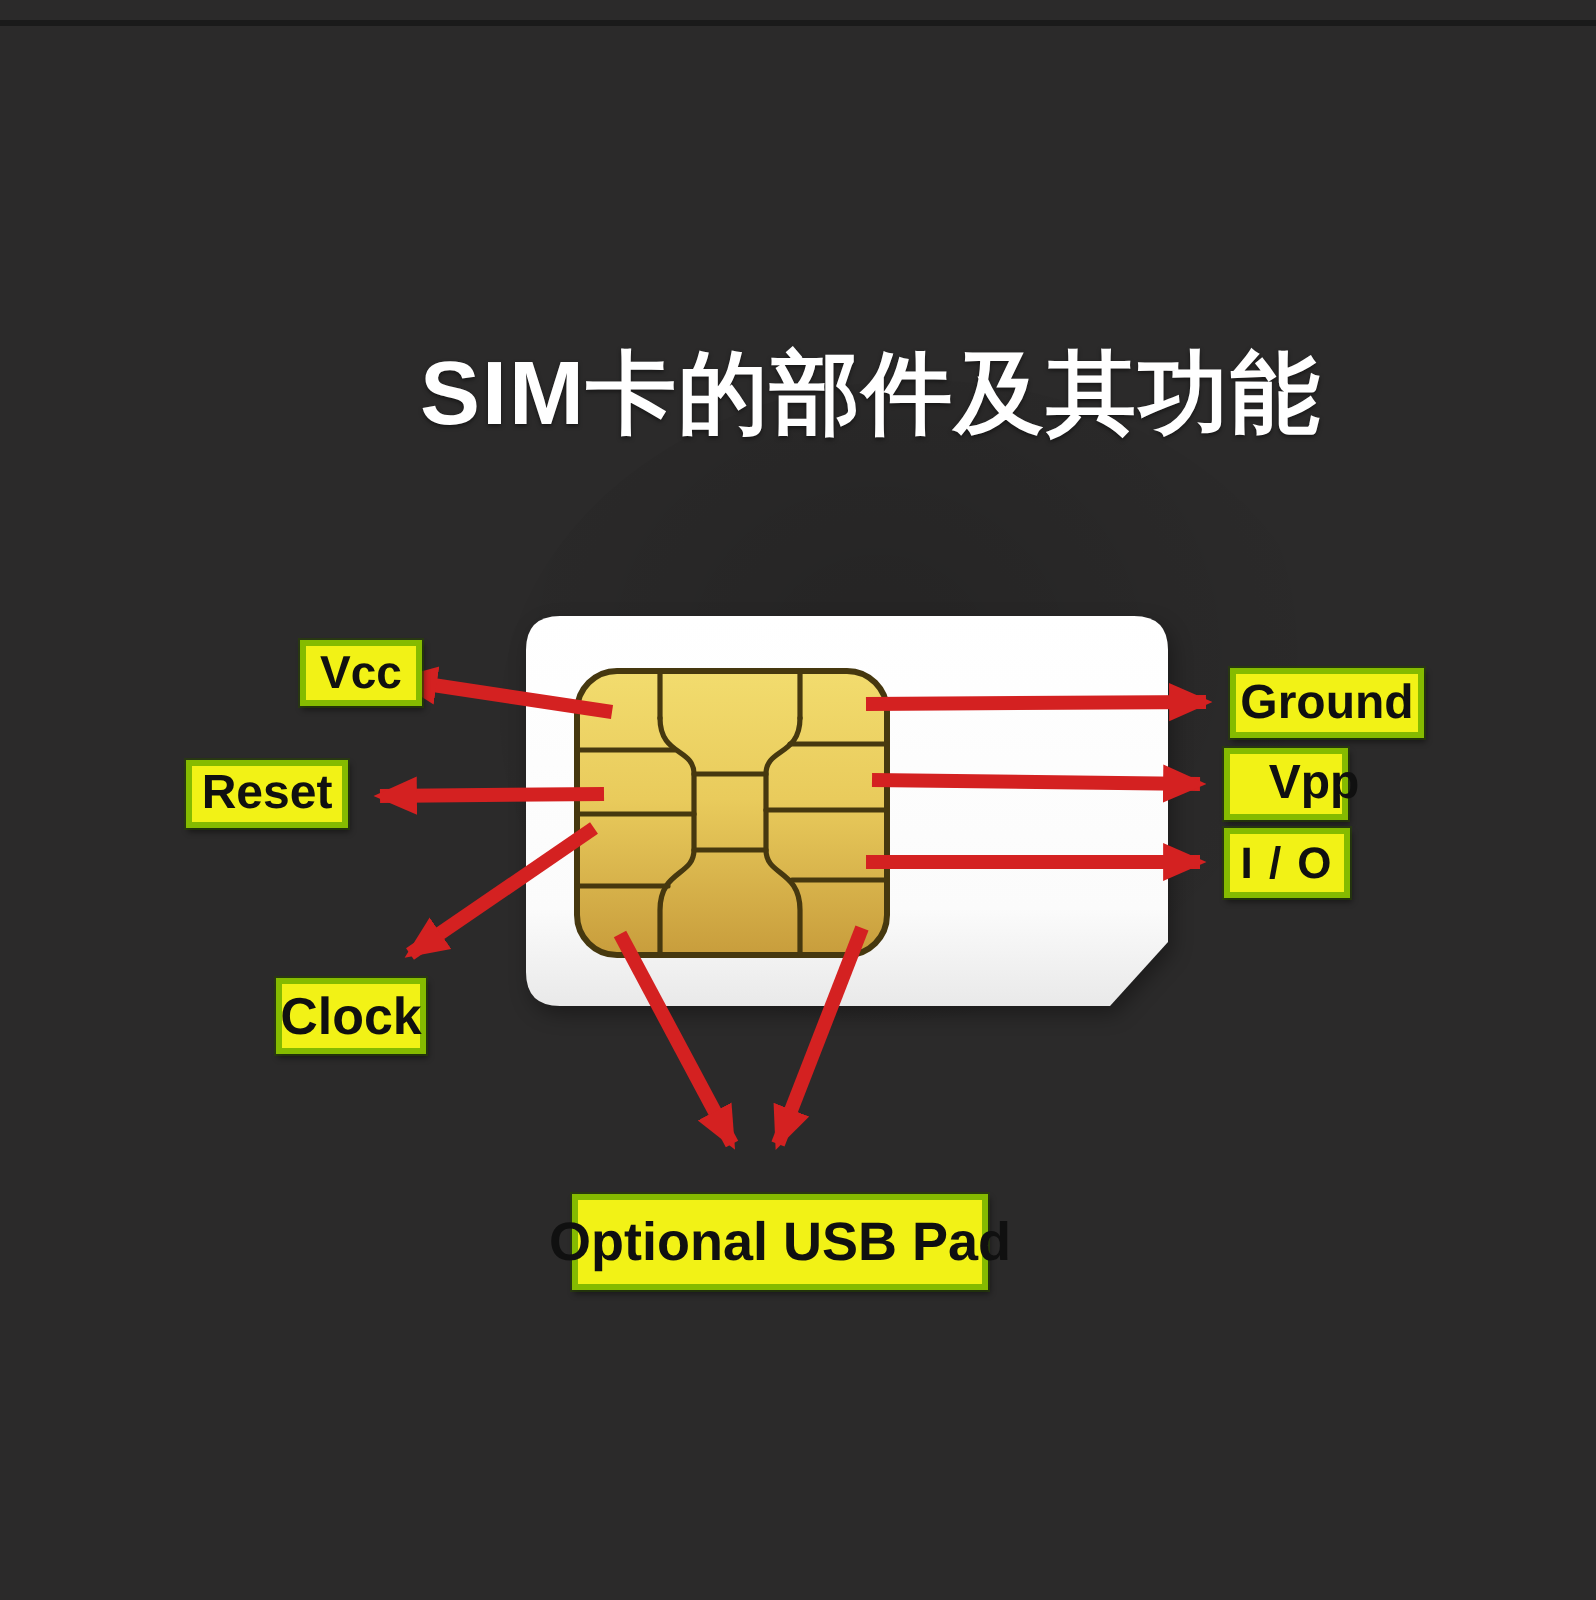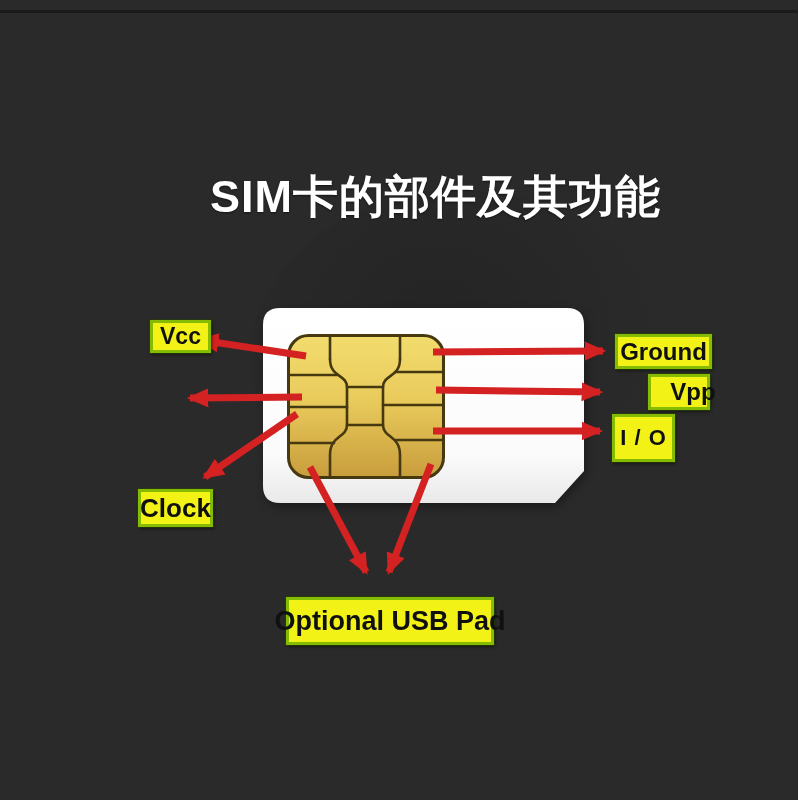--- a/index.html
+++ b/index.html
@@ -48,22 +48,22 @@
     border:3px solid var(--label-border);
     color:var(--label-text);
     font-weight:bold;
     box-shadow:0 0 0 1px rgba(40,70,0,.55), 1px 2px 3px rgba(0,0,0,.45);
     white-space:nowrap;
   }
   .lbl-vcc   {left:110px;top:320px;width:61px;height:33px;font-size:23px;margin-left:40px;}
   .lbl-reset {left:93px; top:380px;width:81px;height:34px;font-size:24px;}
   .lbl-clock {left:138px;top:489px;width:75px;height:38px;font-size:26px;text-align:right;}
   .lbl-ground{left:615px;top:334px;width:97px;height:35px;font-size:24px;}
-  .lbl-vpp   {left:648px;top:374px;width:62px;height:36px;font-size:24px;padding-left:28px;}
-  .lbl-io    {left:612px;top:414px;width:63px;height:48px;font-size:22px;letter-spacing:1px;}
+  .lbl-vpp   {left:612px;top:374px;width:62px;height:36px;font-size:24px;padding-left:28px;}
+  .lbl-io    {left:612px;top:414px;width:63px;height:35px;font-size:22px;letter-spacing:1px;}
   .lbl-usb   {left:286px;top:597px;width:208px;height:48px;font-size:27px;}
 </style>
 </head>
 <body>
 
 <div class="stage">
   <div class="top-strip"></div>
   <div class="blob"></div>
 
   <div class="page-title">SIM卡的部件及其功能</div>
@@ -115,18 +115,19 @@
       <path class="arrow" d="M297,414 L205,477" marker-end="url(#ah)"></path>
       <path class="arrow" d="M433,352 L603,351" marker-end="url(#ah)"></path>
       <path class="arrow" d="M436,390 L600,392" marker-end="url(#ah)"></path>
       <path class="arrow" d="M433,431 L600,431" marker-end="url(#ah)"></path>
       <path class="arrow" d="M310,467 L366,572" marker-end="url(#ah)"></path>
       <path class="arrow" d="M431,464 L389,572" marker-end="url(#ah)"></path>
     </g>
   </svg>
 
   <div class="pin-label lbl-vcc">Vcc</div>
+  <div class="pin-label lbl-reset">Reset</div>
   <div class="pin-label lbl-clock">Clock</div>
   <div class="pin-label lbl-ground">Ground</div>
   <div class="pin-label lbl-vpp">Vpp</div>
   <div class="pin-label lbl-io">I / O</div>
   <div class="pin-label lbl-usb">Optional USB Pad</div>
 </div>
 
 </body></html>

